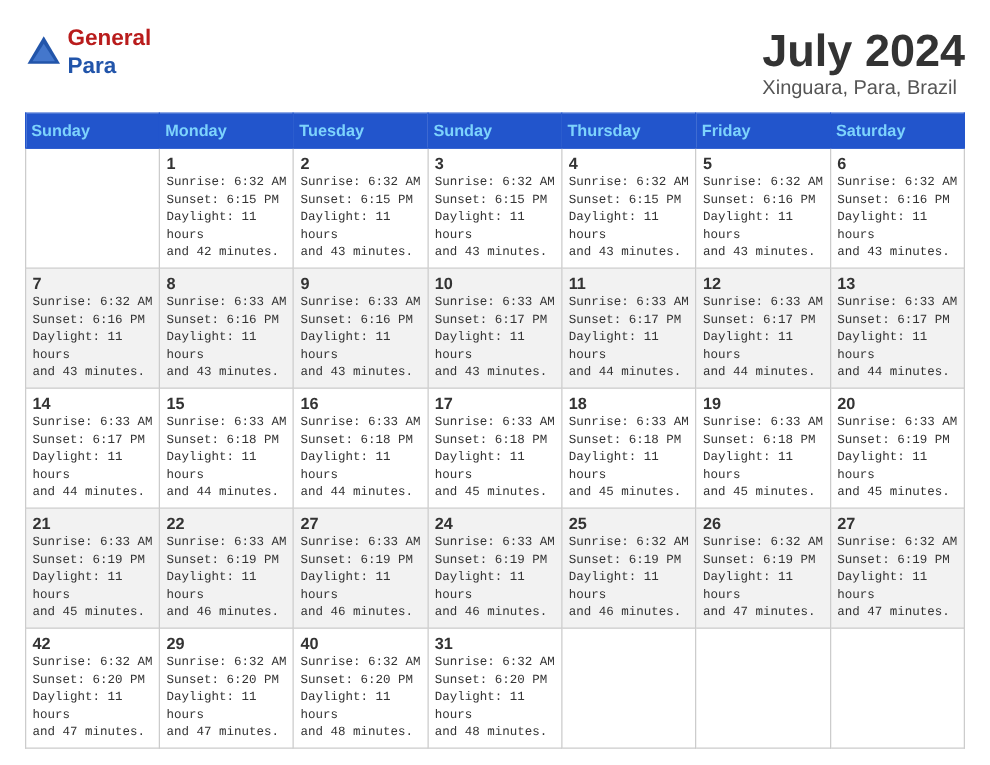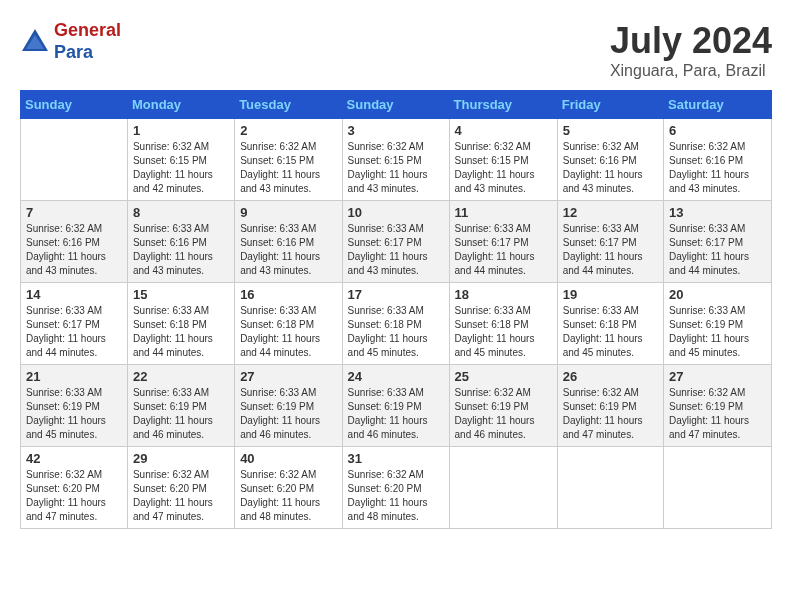--- a/index.html
+++ b/index.html
@@ -80,20 +80,21 @@
     .day-num {
       font-size: 13px;
       font-weight: bold;
       display: block;
       margin-bottom: 2px;
     }
     .day-info {
       font-size: 10px;
       color: #333;
       line-height: 1.4;
+      font-family: Liberation Mono, monospace;
     }
     tbody tr:nth-child(even) td {
       background-color: #f2f2f2;
     }
     tbody tr:nth-child(odd) td {
       background-color: #ffffff;
     }
     tbody tr td.empty {
       background-color: inherit;
     }

